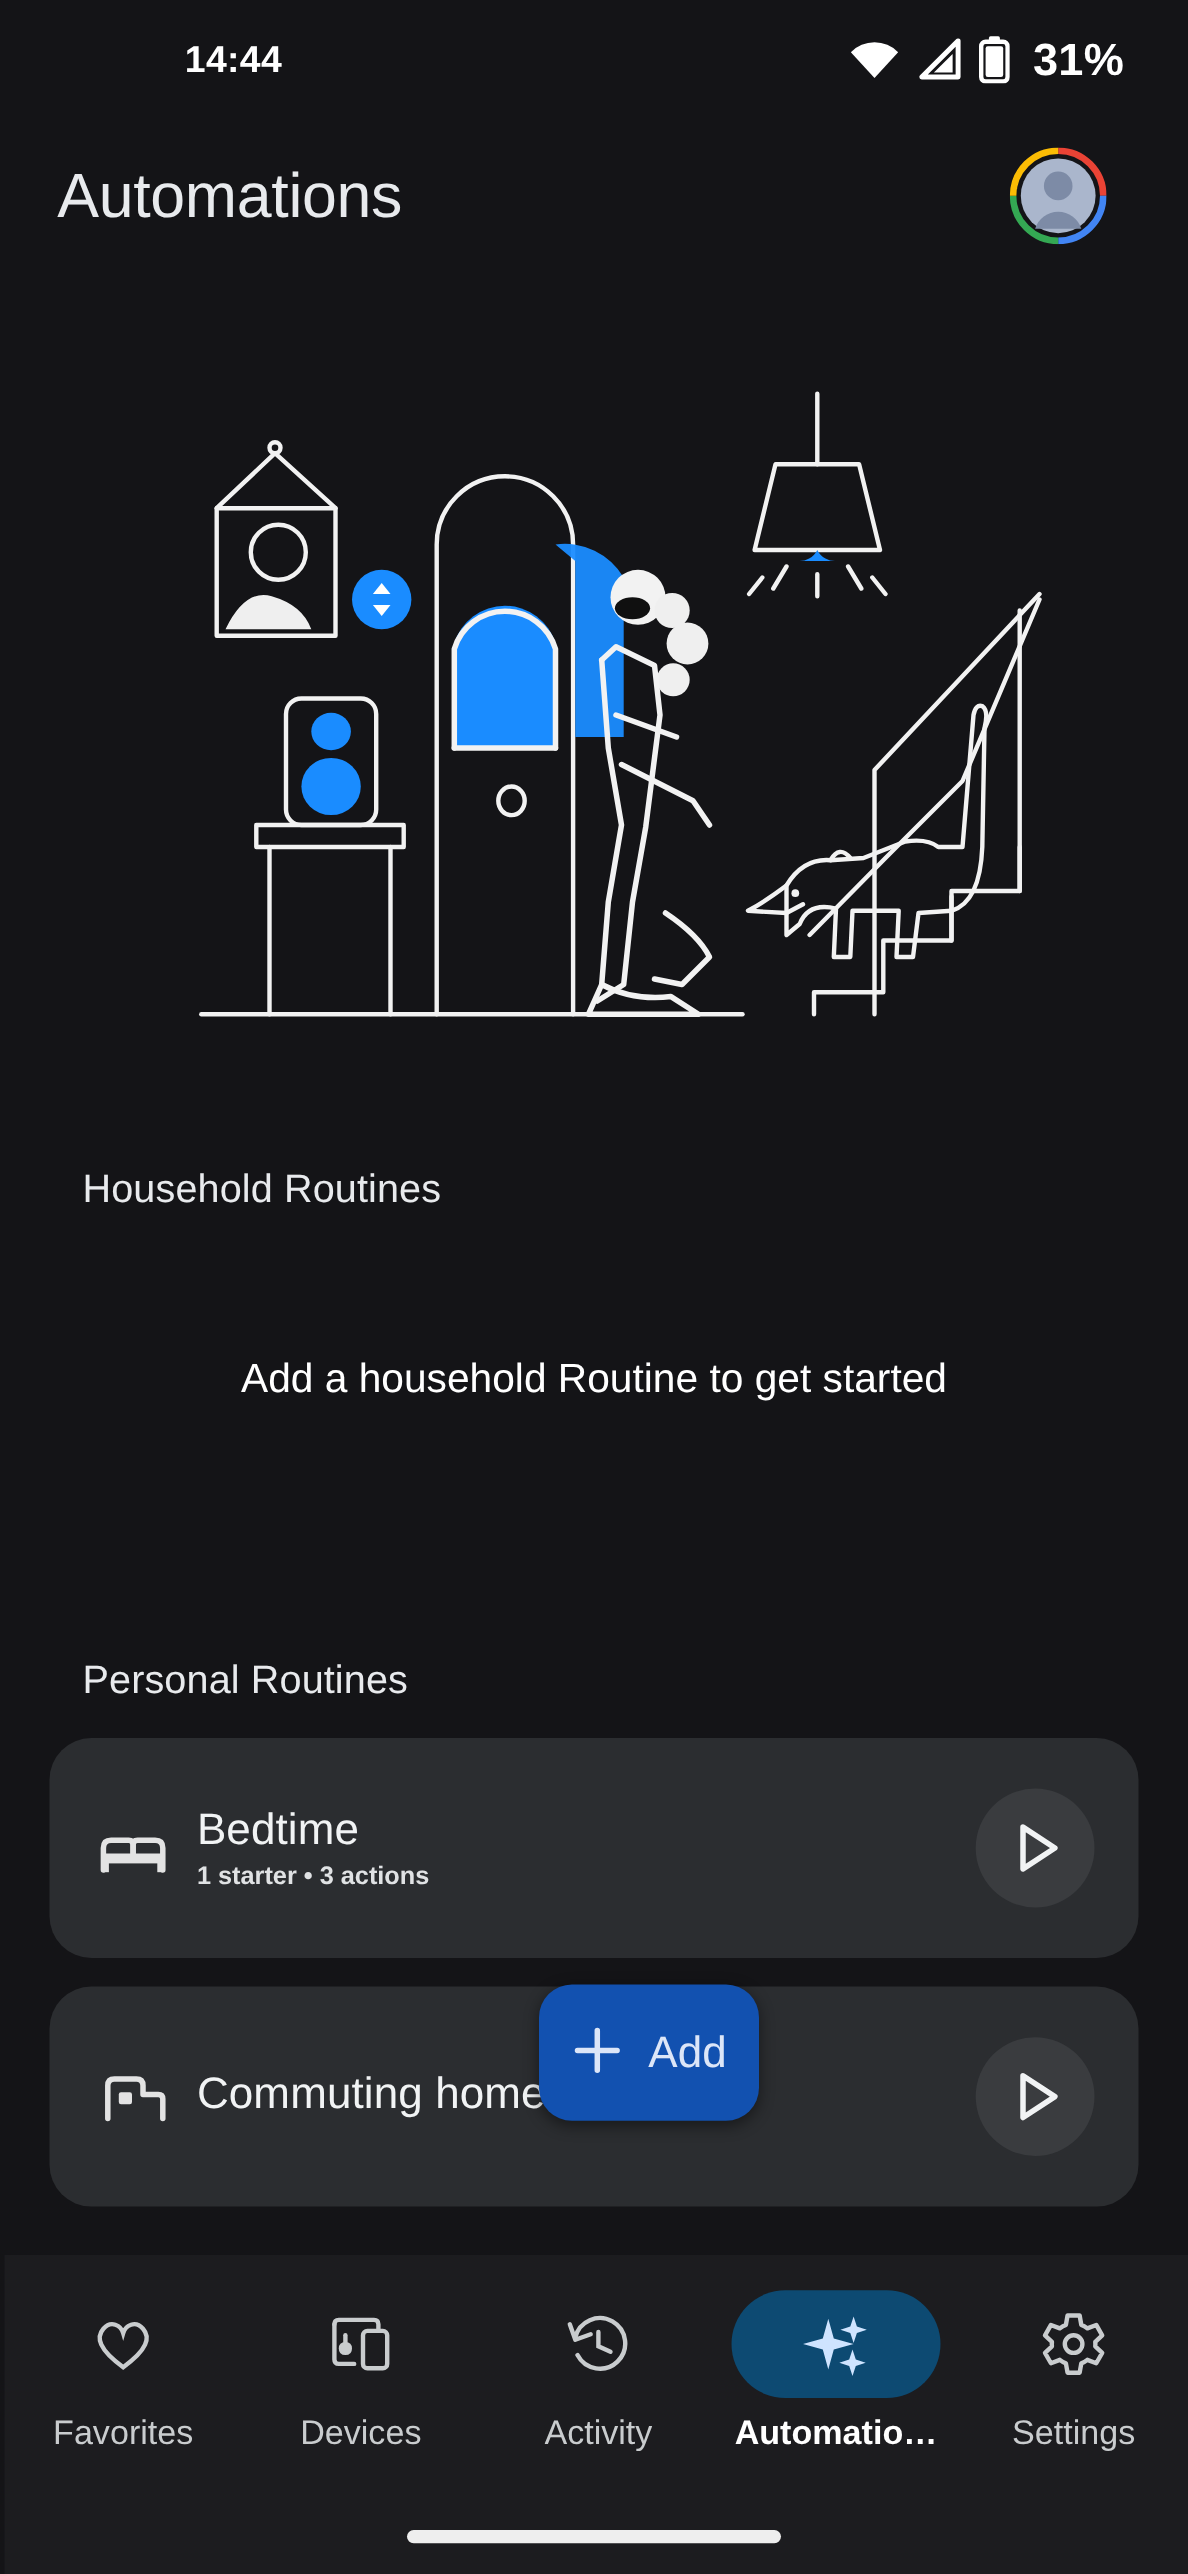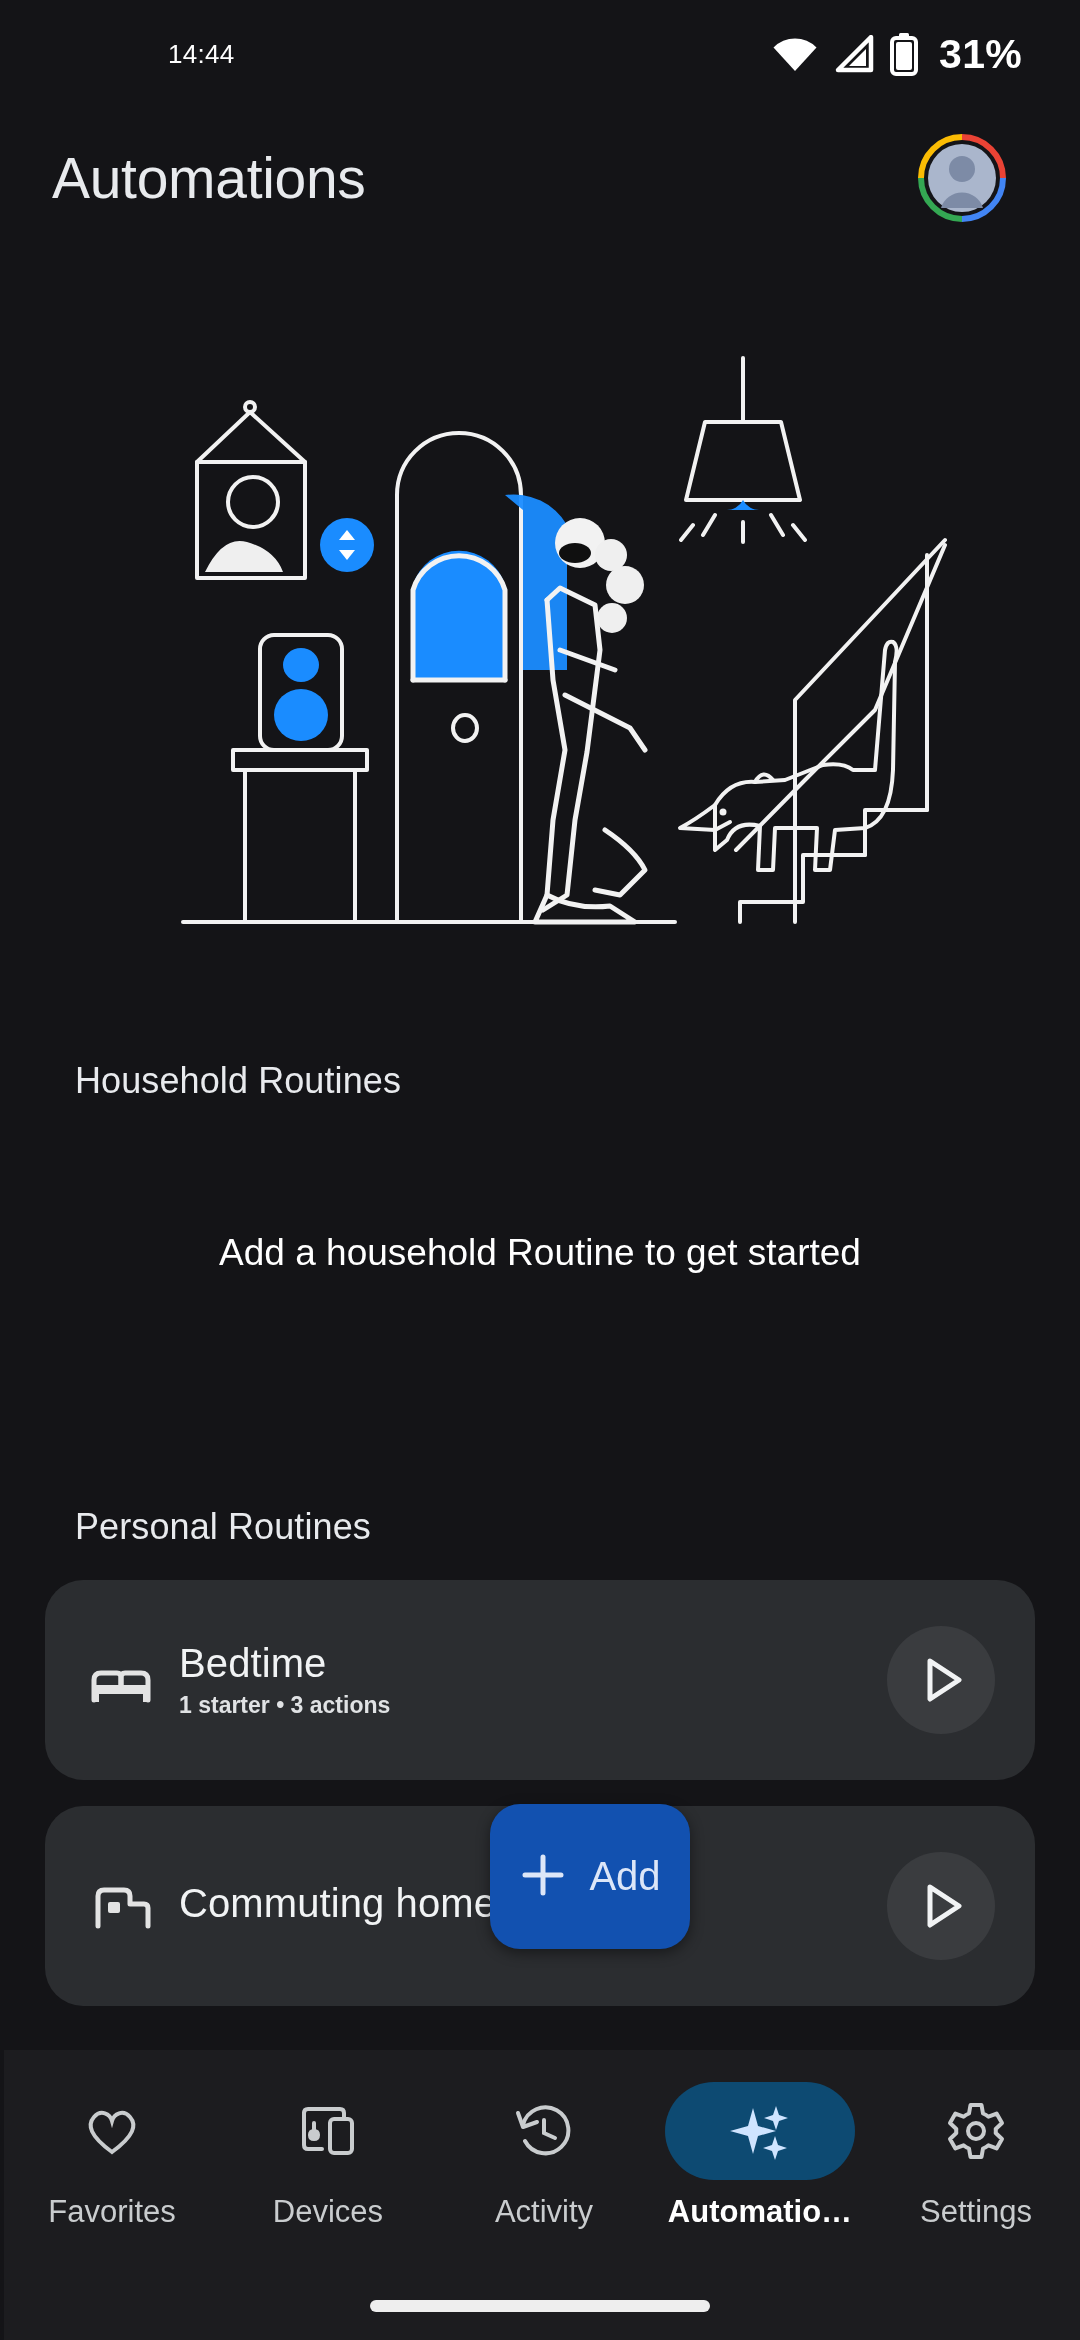--- a/index.html
+++ b/index.html
@@ -19,22 +19,22 @@
   
   #statusbar {
     position:absolute; top:0; left:0;
     width:1080px; height:108px;
     display:flex; align-items:center;
     justify-content:space-between;
     padding:0 58px 0 0;
   }
   #status-time {
     color:#ffffff;
-    font-size:26px;
-    font-weight:400;
+    font-size:34px;
+    font-weight:700;
     letter-spacing:.3px;
     margin-left:168px;
   }
   #status-icons {
     display:flex; align-items:center; gap:15px;
   }
   #status-icons svg { display:block; }
   #status-battery-pct {
     color:#ffffff; font-size:41px; font-weight:700;
     margin-left:6px; letter-spacing:.3px;
@@ -127,21 +127,21 @@
     border-radius:50%;
     background:#3a3c3f;
     display:flex; align-items:center; justify-content:center;
   }
   .card-play svg { display:block; margin-left:6px; }
 
   
   #fab {
     position:absolute;
     top:1804px; left:490px;
-    width:200px; height:145px;
+    width:200px; height:124px;
     background:#1251b0;
     border-radius:30px;
     display:flex; align-items:center; justify-content:center;
     gap:22px;
     box-shadow:0 4px 14px rgba(0,0,0,.45);
   }
   #fab-plus { display:block; }
   #fab-label {
     color:#dce6f8; font-size:40px; font-weight:400;
   }

